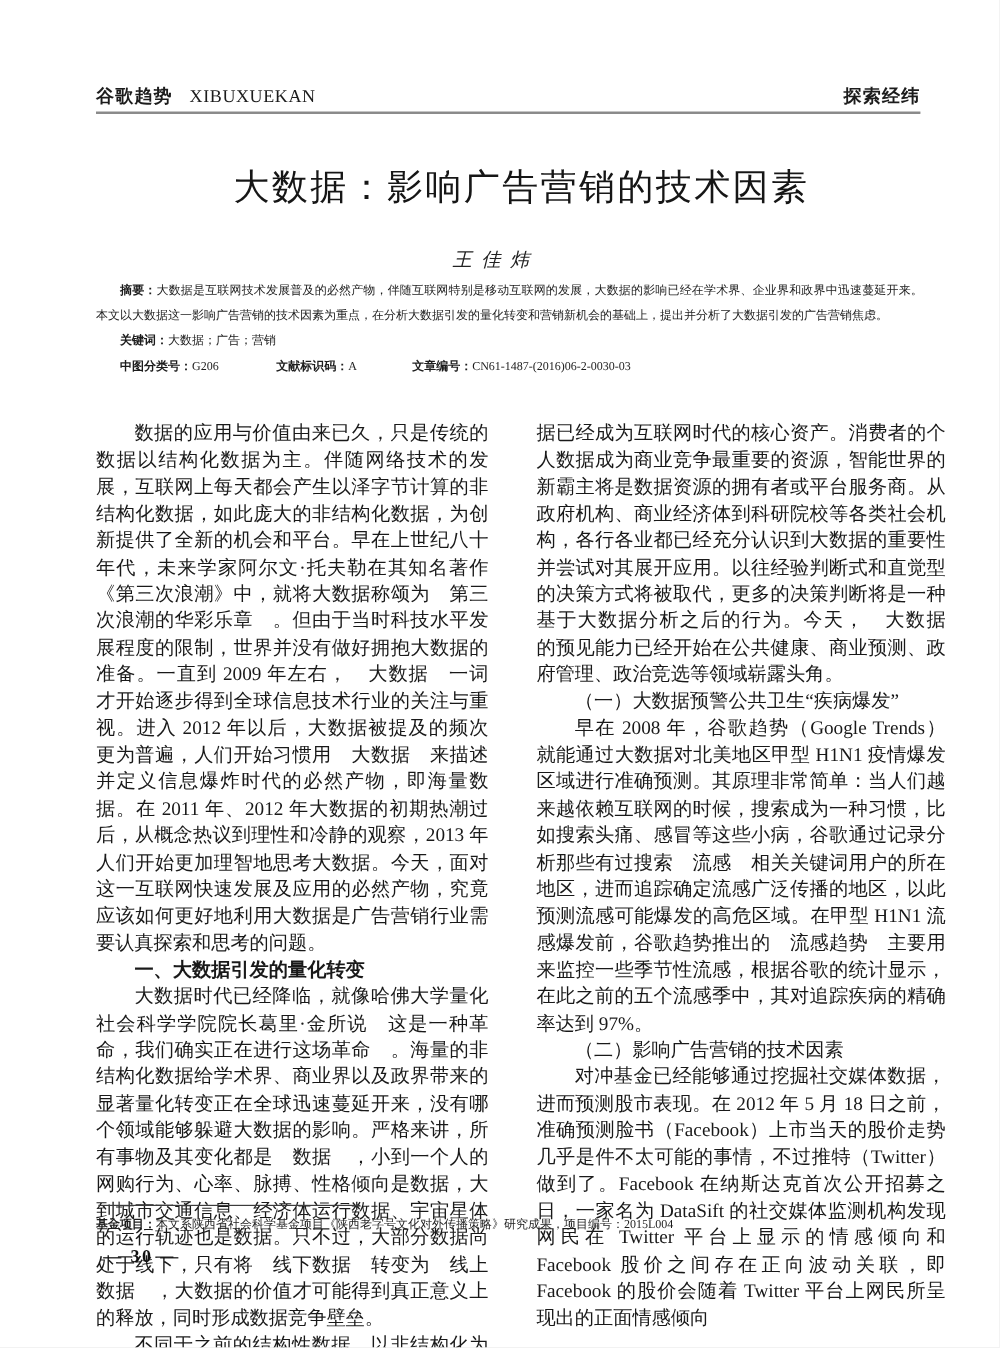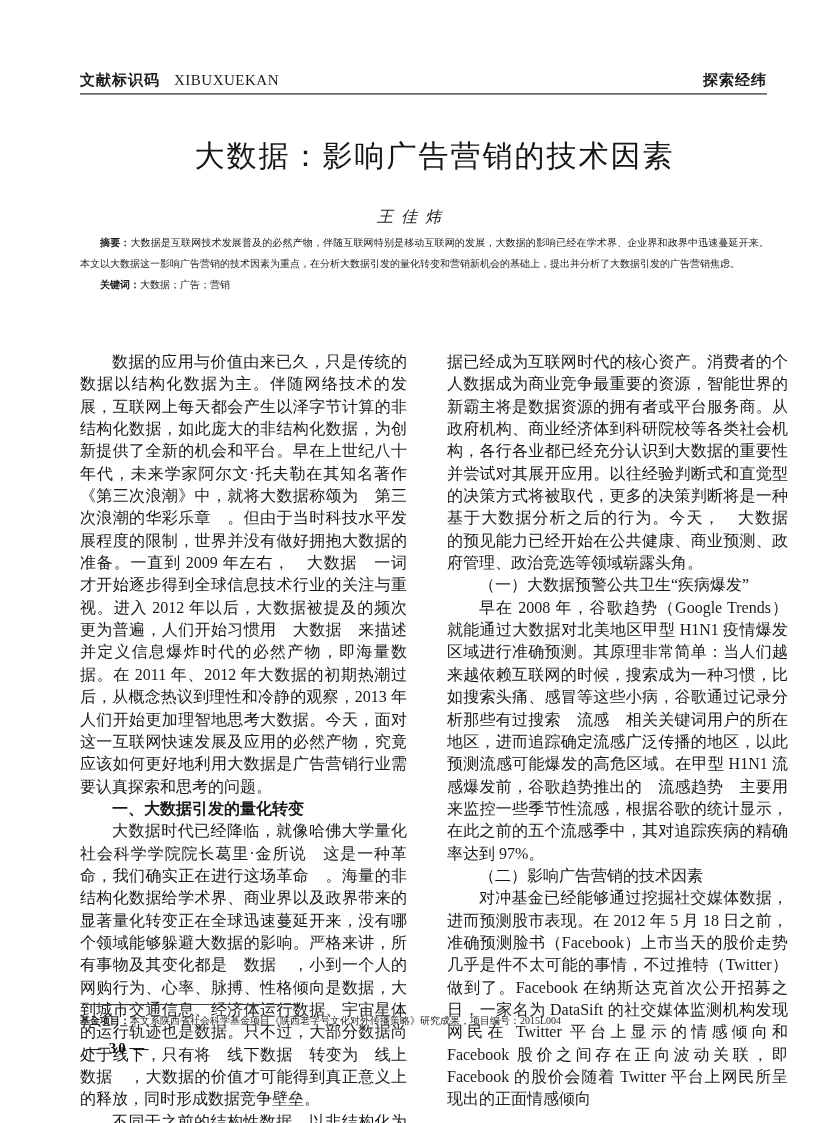--- a/index.html
+++ b/index.html
@@ -104,32 +104,33 @@
     letter-spacing:2px;
     color:#111;
   }
 </style>
 </head>
 <body>
 
 <div class="page">
 
   <div class="running-head">
-    <span class="journal-name">文献标识码</span>
+    <span class="journal-name">谷歌趋势</span>
     <span class="journal-pinyin">XIBUXUEKAN</span>
     <span class="column-tag">探索经纬</span>
   </div>
   <div class="head-rule"></div>
 
   <h1 class="article-title">大数据：影响广告营销的技术因素</h1>
   <div class="author-name">王佳炜</div>
 
   <div class="meta-block">
     <p><span class="lbl">摘要：</span><span>大数据是互联网技术发展普及的必然产物，伴随互联网特别是移动互联网的发展，大数据的影响已经在学术界、企业界和政界中迅速蔓延开来。本文以大数据这一影响广告营销的技术因素为重点，在分析大数据引发的量化转变和营销新机会的基础上，提出并分析了大数据引发的广告营销焦虑。</span></p>
     <p><span class="lbl">关键词：</span><span>大数据；广告；营销</span></p>
+    <p class="clc-line"><span class="clc-item-1"><span class="lbl">中图分类号：</span><span>G206</span></span><span class="clc-item-2"><span class="lbl">文献标识码：</span><span>A</span></span><span><span class="lbl">文章编号：</span><span>CN61-1487-(2016)06-2-0030-03</span></span></p>
   </div>
 
   <div class="body-col col-left" id="col-left">
       <p class="p">数据的应用与价值由来已久，只是传统的数据以结构化数据为主。伴随网络技术的发展，互联网上每天都会产生以泽字节计算的非结构化数据，如此庞大的非结构化数据，为创新提供了全新的机会和平台。早在上世纪八十年代，未来学家阿尔文·托夫勒在其知名著作《第三次浪潮》中，就将大数据称颂为　第三次浪潮的华彩乐章　。但由于当时科技水平发展程度的限制，世界并没有做好拥抱大数据的准备。一直到 2009 年左右，　大数据　一词才开始逐步得到全球信息技术行业的关注与重视。进入 2012 年以后，大数据被提及的频次更为普遍，人们开始习惯用　大数据　来描述并定义信息爆炸时代的必然产物，即海量数据。在 2011 年、2012 年大数据的初期热潮过后，从概念热议到理性和冷静的观察，2013 年人们开始更加理智地思考大数据。今天，面对这一互联网快速发展及应用的必然产物，究竟应该如何更好地利用大数据是广告营销行业需要认真探索和思考的问题。</p>
       <p class="h1">一、大数据引发的量化转变</p>
       <p class="p">大数据时代已经降临，就像哈佛大学量化社会科学学院院长葛里·金所说　这是一种革命，我们确实正在进行这场革命　。海量的非结构化数据给学术界、商业界以及政界带来的显著量化转变正在全球迅速蔓延开来，没有哪个领域能够躲避大数据的影响。严格来讲，所有事物及其变化都是　数据　，小到一个人的网购行为、心率、脉搏、性格倾向是数据，大到城市交通信息、经济体运行数据、宇宙星体的运行轨迹也是数据。只不过，大部分数据尚处于线下，只有将　线下数据　转变为　线上数据　，大数据的价值才可能得到真正意义上的释放，同时形成数据竞争壁垒。</p>
       <p class="p">不同于之前的结构性数据，以非结构化为主的大数</p>
     </div>
   <div class="body-col col-right" id="col-right">
       <p class="pcont">据已经成为互联网时代的核心资产。消费者的个人数据成为商业竞争最重要的资源，智能世界的新霸主将是数据资源的拥有者或平台服务商。从政府机构、商业经济体到科研院校等各类社会机构，各行各业都已经充分认识到大数据的重要性并尝试对其展开应用。以往经验判断式和直觉型的决策方式将被取代，更多的决策判断将是一种基于大数据分析之后的行为。今天，　大数据　的预见能力已经开始在公共健康、商业预测、政府管理、政治竞选等领域崭露头角。</p>

